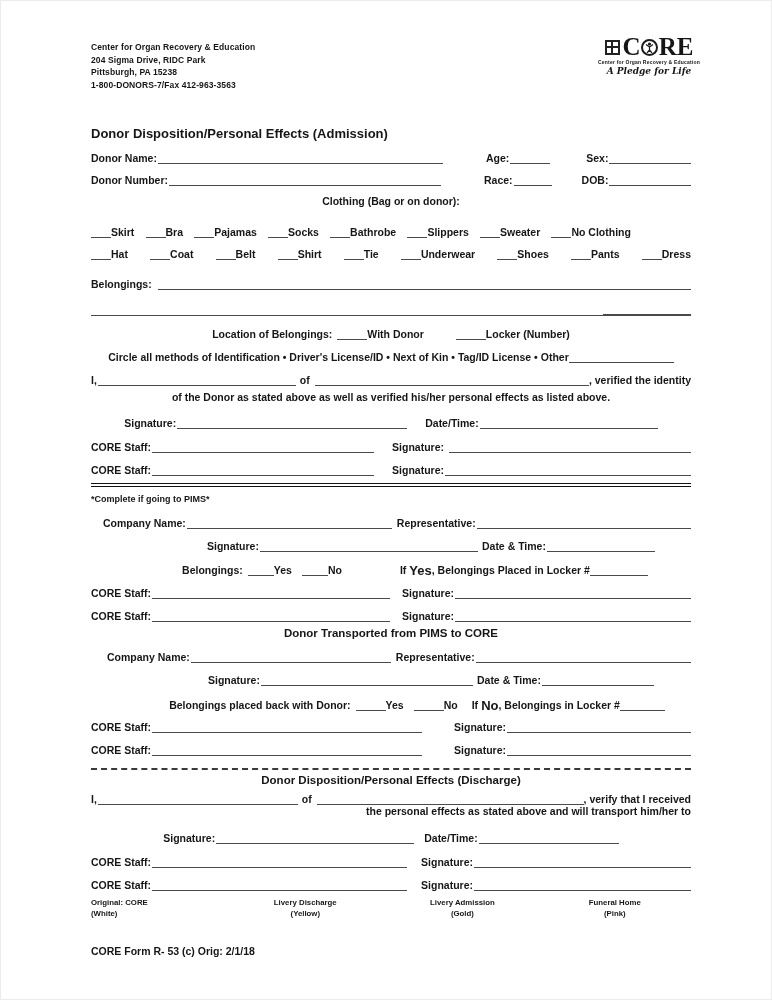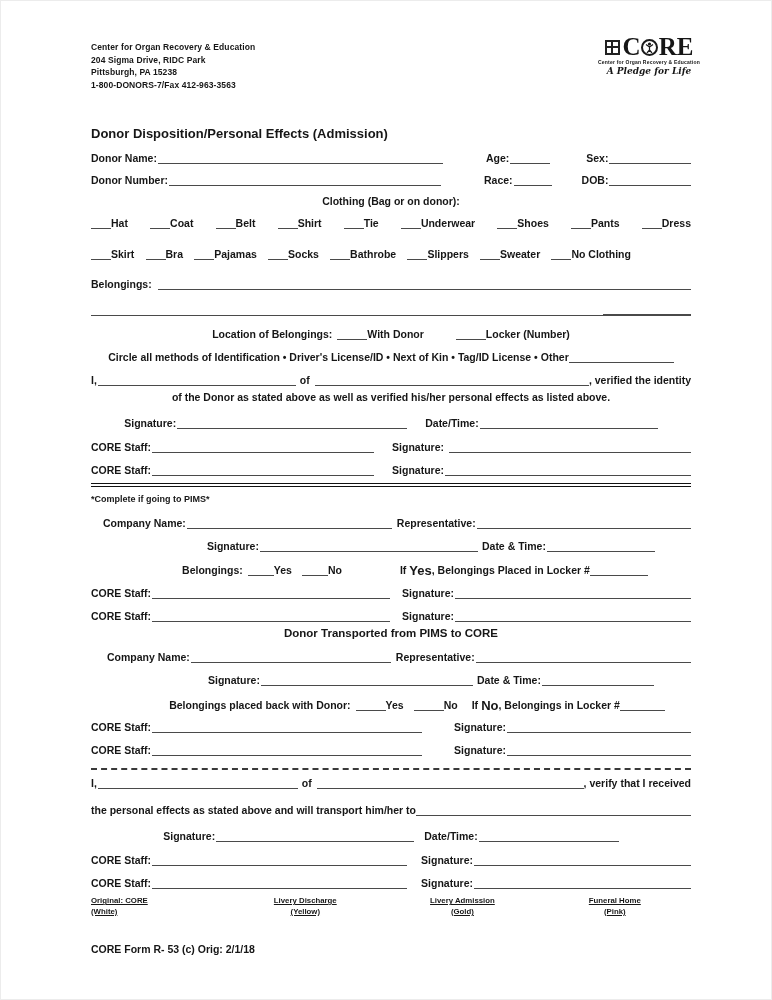--- a/index.html
+++ b/index.html
@@ -29,21 +29,21 @@
   .fill{flex:1;}
   .sp{display:inline-block;}
   .lbl{padding-right:1px;}
   .emph{font-size:13px;line-height:10px;}
   .sep-heavy{border-top:4px double #111;margin-top:7px;}
   .sep-dash{border-top:2px dashed #3a3a3a;margin-top:12px;}
   .sec-head{position:relative;margin-top:4px;height:16px;}
   .sec-note{position:absolute;left:0;top:3px;font-size:9px;}
   .sec-title{text-align:center;font-size:11.5px;}
   .ci{display:flex;align-items:flex-end;}
-  .footer{display:flex;margin-top:6px;font-size:7.8px;line-height:11px;text-decoration:underline;}
+  .footer{display:flex;margin-top:6px;font-size:7.8px;line-height:11px;}
   .fcol{text-align:center;}
   .fcol:first-child{text-align:left;width:140px;}
   .fcol:nth-child(2){width:170px;}
   .fcol:nth-child(3){width:160px;}
   .fcol:nth-child(4){width:160px;}
   .formno{font-size:10.5px;margin-top:26px;}
 </style>
 </head>
 <body>
 
@@ -97,20 +97,55 @@
       <span class="blank" style="width:38px;"></span>
       <span class="sp" style="width:30px;"></span>
       <span class="lbl">DOB:</span>
       <span class="blank fill"></span>
     </div>
 
     <div class="row" style="margin-top:9px;">
       <span>Clothing (Bag or on donor):</span>
     </div>
 
+    <div class="row" style="margin-top:19px;width:540px;justify-content:space-between;">
+      <span class="ci">
+          <span class="blank" style="width:20px;"></span>
+          <span>Skirt</span>
+        </span>
+      <span class="ci">
+          <span class="blank" style="width:20px;"></span>
+          <span>Bra</span>
+        </span>
+      <span class="ci">
+          <span class="blank" style="width:20px;"></span>
+          <span>Pajamas</span>
+        </span>
+      <span class="ci">
+          <span class="blank" style="width:20px;"></span>
+          <span>Socks</span>
+        </span>
+      <span class="ci">
+          <span class="blank" style="width:20px;"></span>
+          <span>Bathrobe</span>
+        </span>
+      <span class="ci">
+          <span class="blank" style="width:20px;"></span>
+          <span>Slippers</span>
+        </span>
+      <span class="ci">
+          <span class="blank" style="width:20px;"></span>
+          <span>Sweater</span>
+        </span>
+      <span class="ci">
+          <span class="blank" style="width:20px;"></span>
+          <span>No Clothing</span>
+        </span>
+    </div>
+
     <div class="row" style="margin-top:10px;justify-content:space-between;">
       <span class="ci">
           <span class="blank" style="width:20px;"></span>
           <span>Hat</span>
         </span>
       <span class="ci">
           <span class="blank" style="width:20px;"></span>
           <span>Coat</span>
         </span>
       <span class="ci">
@@ -133,55 +168,20 @@
           <span class="blank" style="width:20px;"></span>
           <span>Shoes</span>
         </span>
       <span class="ci">
           <span class="blank" style="width:20px;"></span>
           <span>Pants</span>
         </span>
       <span class="ci">
           <span class="blank" style="width:20px;"></span>
           <span>Dress</span>
-        </span>
-    </div>
-
-    <div class="row" style="margin-top:19px;width:540px;justify-content:space-between;">
-      <span class="ci">
-          <span class="blank" style="width:20px;"></span>
-          <span>Skirt</span>
-        </span>
-      <span class="ci">
-          <span class="blank" style="width:20px;"></span>
-          <span>Bra</span>
-        </span>
-      <span class="ci">
-          <span class="blank" style="width:20px;"></span>
-          <span>Pajamas</span>
-        </span>
-      <span class="ci">
-          <span class="blank" style="width:20px;"></span>
-          <span>Socks</span>
-        </span>
-      <span class="ci">
-          <span class="blank" style="width:20px;"></span>
-          <span>Bathrobe</span>
-        </span>
-      <span class="ci">
-          <span class="blank" style="width:20px;"></span>
-          <span>Slippers</span>
-        </span>
-      <span class="ci">
-          <span class="blank" style="width:20px;"></span>
-          <span>Sweater</span>
-        </span>
-      <span class="ci">
-          <span class="blank" style="width:20px;"></span>
-          <span>No Clothing</span>
         </span>
     </div>
 
     <div class="row" style="margin-top:18px;">
       <span class="lbl">Belongings:</span>
       <span class="sp" style="width:5px;"></span>
       <span class="blank fill"></span>
     </div>
     <div class="row" style="margin-top:15px;">
       <span class="blank fill"></span>
@@ -329,31 +329,32 @@
     </div>
     <div class="row" style="margin-top:11px;">
       <span class="lbl">CORE Staff:</span>
       <span class="blank" style="width:270px;"></span>
       <span class="sp" style="width:32px;"></span>
       <span class="lbl">Signature:</span>
       <span class="blank fill"></span>
     </div>
 
     <div class="sep-dash"></div>
+    <div class="sec-title" style="margin-top:4px;">Donor Disposition/Personal Effects (Discharge)</div>
 
     <div class="row" style="margin-top:7px;">
       <span class="lbl">I,</span>
       <span class="blank" style="width:200px;"></span>
       <span class="sp" style="width:4px;"></span>
       <span class="lbl">of</span>
       <span class="sp" style="width:4px;"></span>
       <span class="blank fill"></span>
       <span>, verify that I received</span>
     </div>
-    <div class="row" style="margin-top:15px;">
+    <div class="row" style="margin-top:0;flex-direction:column;">
       <span>the personal effects as stated above and will transport him/her to</span>
       <span class="blank fill"></span>
     </div>
 
     <div class="row" style="margin-top:14px;">
       <span class="lbl">Signature:</span>
       <span class="blank" style="width:198px;"></span>
       <span class="sp" style="width:10px;"></span>
       <span class="lbl">Date/Time:</span>
       <span class="blank" style="width:140px;"></span>

